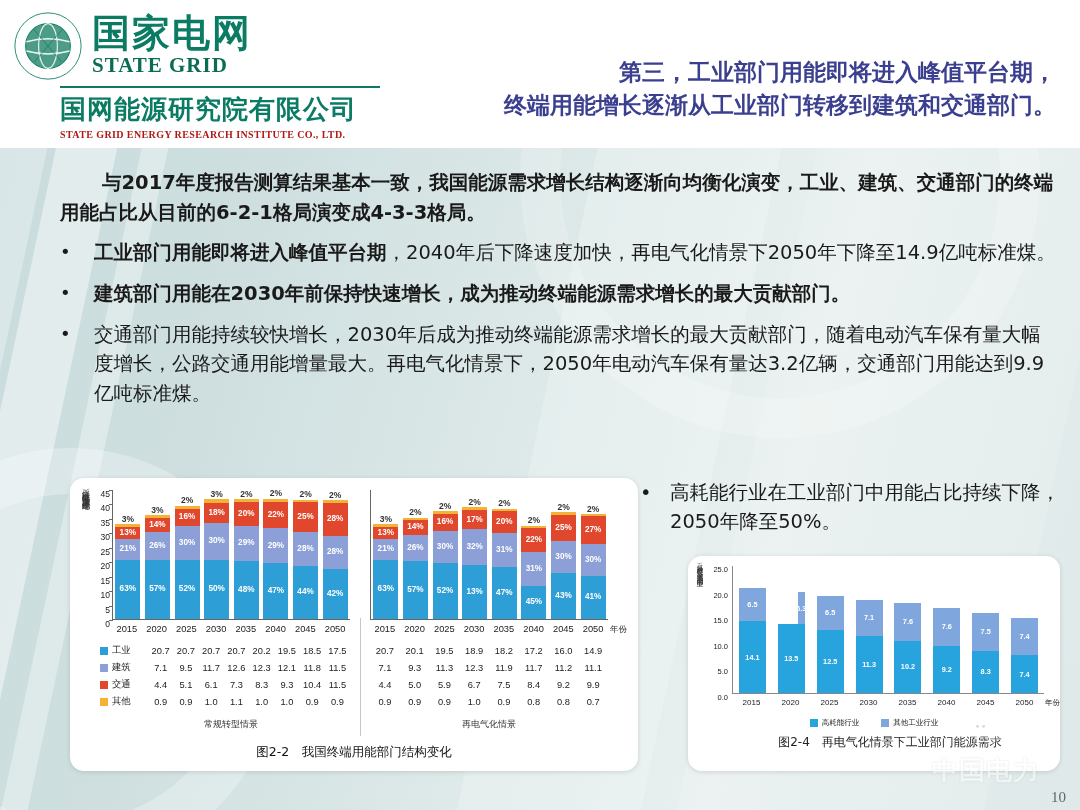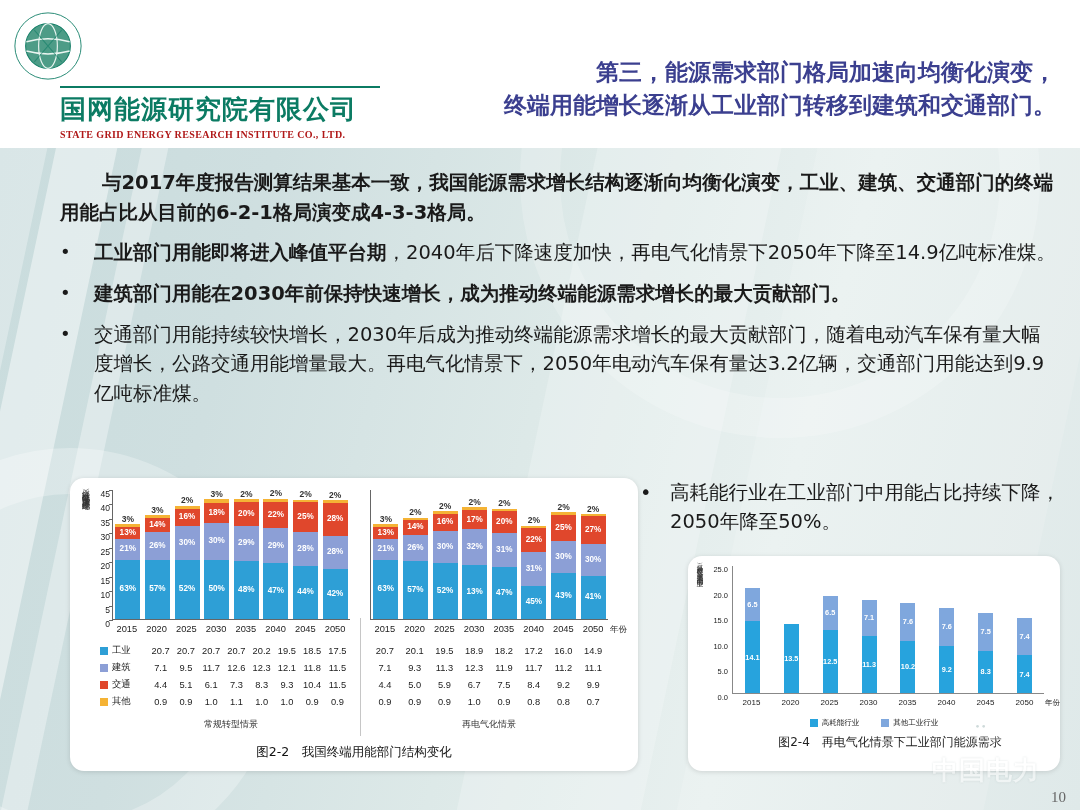--- a/index.html
+++ b/index.html
@@ -120,21 +120,21 @@
       font-size:6.5px; color:#333; writing-mode:vertical-rl; text-orientation:upright;
       letter-spacing:-1.2px; white-space:nowrap; font-family:"DejaVu Sans", sans-serif;}
   .rticks { position:absolute; left:14px; top:10px; width:26px; height:128px;
             font-size:7.5px; color:#222; text-align:right; }
   .rticks div { height:25.6px; line-height:7px; }
   .rplot { position:absolute; left:44px; top:10px; right:16px; height:128px;
            border-left:1px solid #888; }
   .rplot .rbase { position:absolute; left:0; bottom:0; width:100%; height:1px; background:#888; }
   .rbars { position:absolute; left:0; bottom:1px; width:100%; height:127px; display:flex; align-items:flex-end; }
   .rcol { flex:1; display:flex; flex-direction:column; align-items:center; justify-content:flex-end; height:100%; }
-  .rstack { width:15px; display:flex; flex-direction:column; }
+  .rstack { width:27px; display:flex; flex-direction:column; }
   .rseg { display:flex; align-items:center; justify-content:center; font-size:7.3px;
           font-weight:bold; color:#fff; line-height:1; }
   .rseg.hi { background:#27a3dd; }
   .rseg.ot { background:#7fa7dd; }
   .rxaxis { position:absolute; left:44px; right:16px; top:142px; display:flex;
             font-size:8px; color:#222; text-align:center; }
   .rxaxis span { flex:1; }
   .rlegend { position:absolute; left:0; top:162px; width:100%; display:flex;
              justify-content:center; gap:22px; font-size:7.5px; color:#222; }
   .rlegend .li { display:flex; align-items:center; gap:4px; }
@@ -166,28 +166,32 @@
     <div class="logo-top">
       <svg class="gridmark" viewBox="0 0 100 100">
         <circle cx="50" cy="50" r="46" fill="none" stroke="#0b7b63" stroke-width="1.2"></circle>
         <circle cx="50" cy="50" r="31" fill="#ffffff" stroke="#0b7b63" stroke-width="1.6"></circle>
         <path d="M50 19 A31 31 0 0 1 50 81 A31 31 0 0 1 50 19 Z" fill="#2e8b72" opacity="0.85"></path>
         <ellipse cx="50" cy="50" rx="13" ry="31" fill="none" stroke="#eaf5f1" stroke-width="1.6"></ellipse>
         <path d="M20 44 Q50 36 80 44" fill="none" stroke="#eaf5f1" stroke-width="2"></path>
         <path d="M20 57 Q50 65 80 57" fill="none" stroke="#eaf5f1" stroke-width="2"></path>
         <path d="M31 28 L69 72 M69 28 L31 72" stroke="#0b7b63" stroke-width="1.4" opacity="0.55"></path>
       </svg>
+      <div>
+        <div class="logo-cn">国家电网</div>
+        <div class="logo-en">STATE GRID</div>
+      </div>
     </div>
     <div class="logo-rule"></div>
     <div class="logo-inst-cn">国网能源研究院有限公司</div>
     <div class="logo-inst-en">STATE GRID ENERGY RESEARCH INSTITUTE CO., LTD.</div>
   </div>
 
   <div class="slide-title">
-    <div>第三，能源需求部门格局加速向均衡化演变，</div>
+    <div>第三，工业部门用能即将进入峰值平台期，</div>
     <div>终端用能增长逐渐从工业部门转移到建筑和交通部门。</div>
   </div>
 </div>
 
 <div class="stage">
   <div class="swoosh sw1"></div>
   <div class="swoosh sw2"></div>
   <div class="swoosh sw3"></div>
   <div class="swoosh sw4"></div>
   <div class="swoosh sw5"></div>

